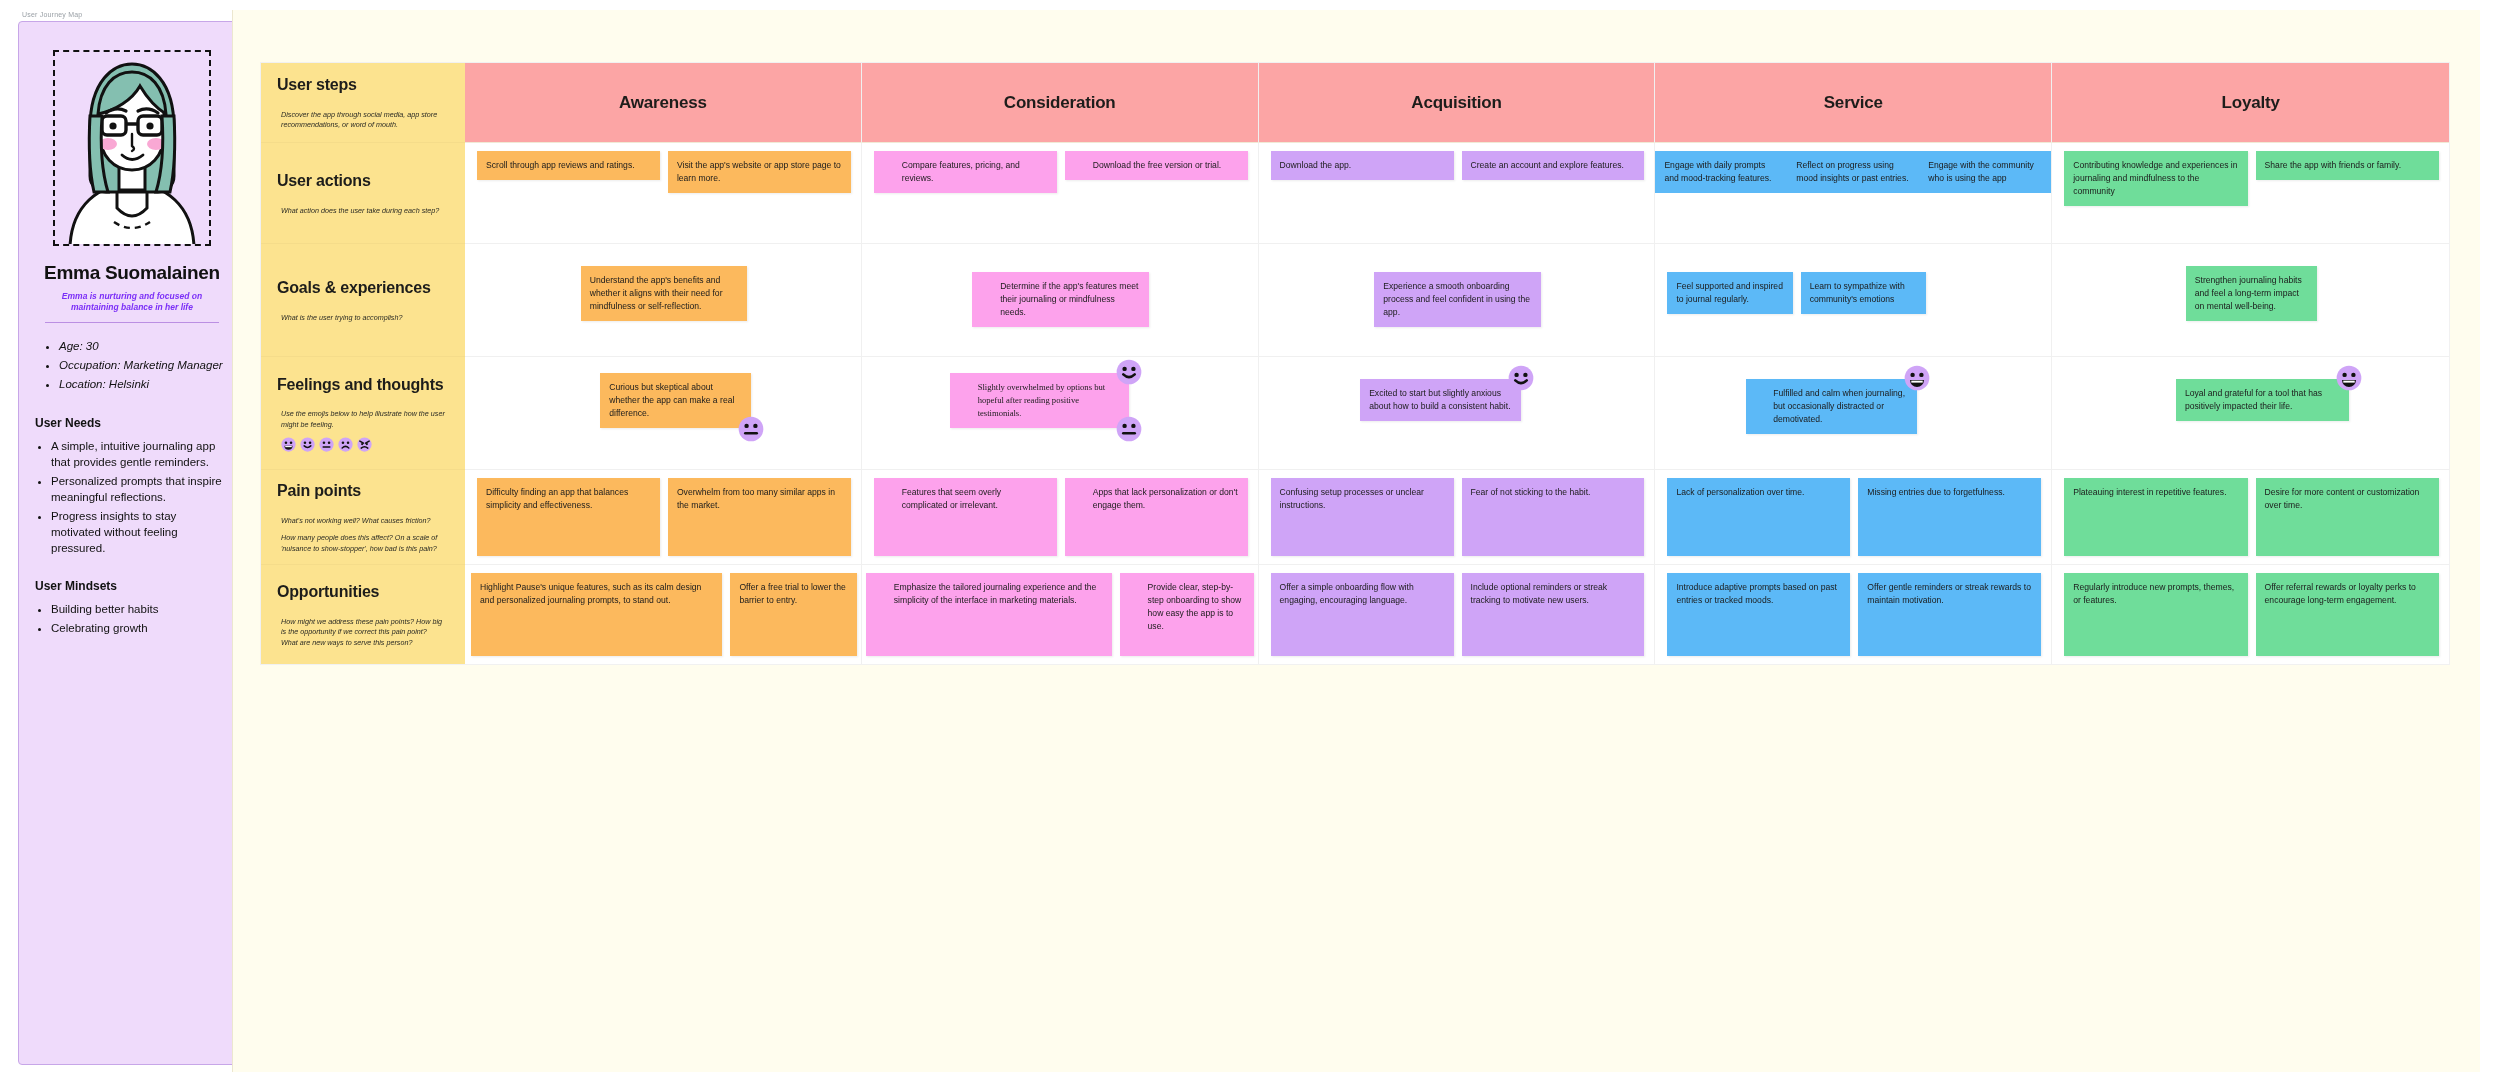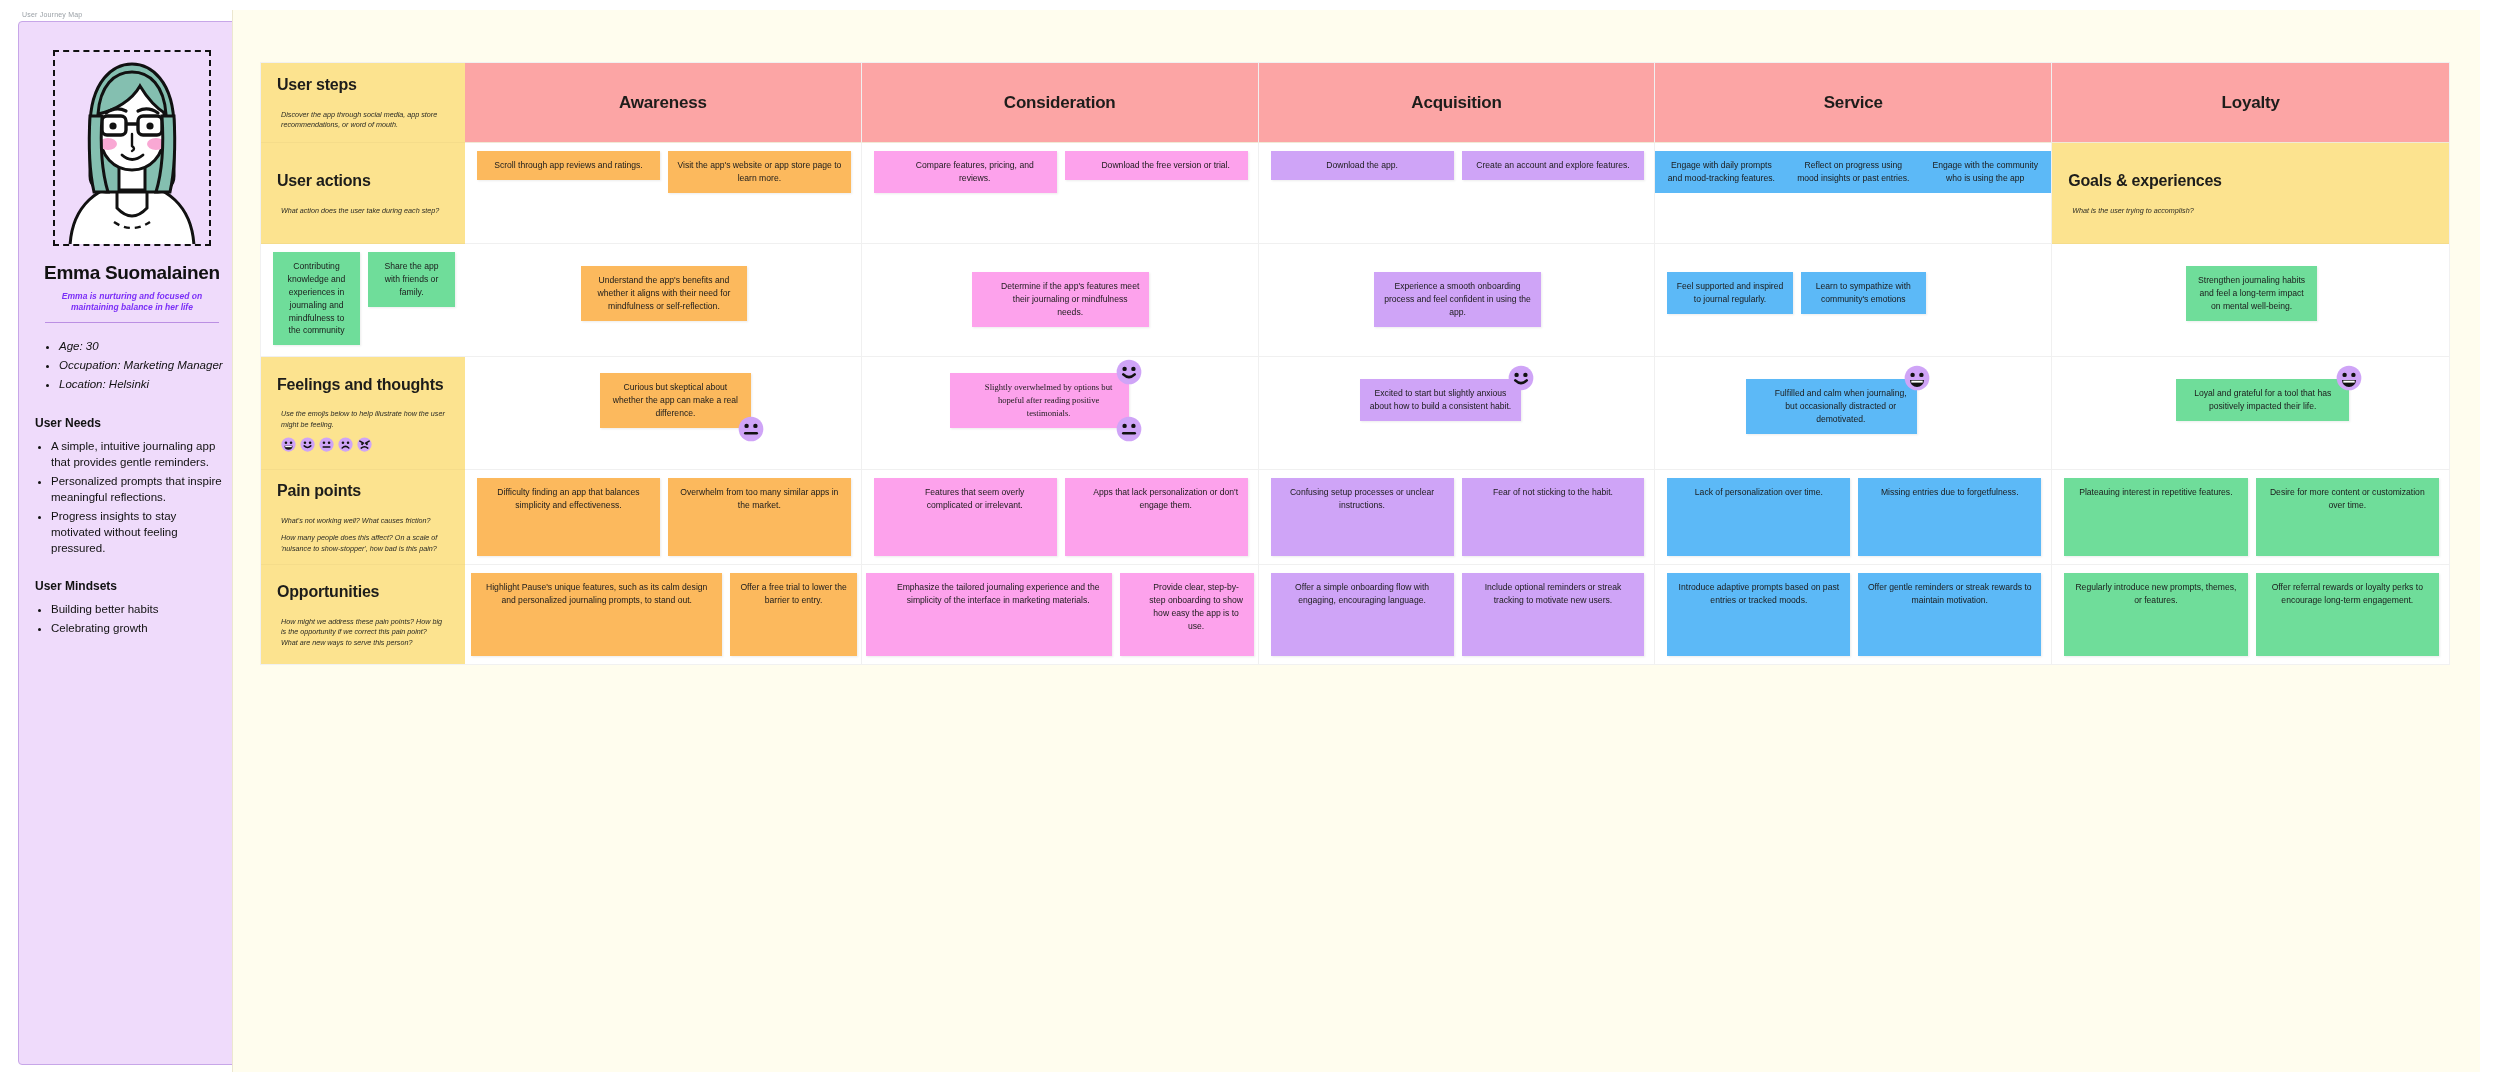--- a/index.html
+++ b/index.html
@@ -127,21 +127,20 @@
   }
   .stagehead span {
     font-size: 17px; font-weight: 700; color: #1d1d1b; letter-spacing: -.2px;
   }
 
   
   .notes {
     display: flex; align-items: flex-start; gap: 8px;
     padding: 8px 10px 8px 12px;
     height: 100%;
-    text-align: center;
   }
   .notes.merged { gap: 0; padding: 8px 0 8px 0; }
   .note {
     position: relative;
     font-size: 8.6px; line-height: 1.5; color: #1b1b1b;
     padding: 8px 9px;
     flex: 1 1 0;
     min-width: 0;
     box-shadow: 1px 1px 2px rgba(0,0,0,.08);
   }
@@ -286,30 +285,30 @@
           <div class="note c-purple">Create an account and explore features.</div>
         </div>
       </div>
       <div class="cell">
         <div class="notes merged">
           <div class="note c-blue flat">Engage with daily prompts and mood-tracking features.</div>
           <div class="note c-blue flat">Reflect on progress using mood insights or past entries.</div>
           <div class="note c-blue flat">Engage with the community who is using the app</div>
         </div>
       </div>
+      <div class="cell last-col">
+        <div class="notes">
+          <div class="note c-green">Contributing knowledge and experiences in journaling and mindfulness to the community</div>
+          <div class="note c-green">Share the app with friends or family.</div>
+        </div>
+      </div>
+
       <div class="cell rowlabel">
         <h2>Goals &amp; experiences</h2>
         <div class="hint">What is the user trying to accomplish?</div>
-      </div>
-
-      <div class="cell last-col">
-        <div class="notes">
-          <div class="note c-green">Contributing knowledge and experiences in journaling and mindfulness to the community</div>
-          <div class="note c-green">Share the app with friends or family.</div>
-        </div>
       </div>
       <div class="cell">
         <div class="notes">
           <div class="spacer"></div>
           <div class="note c-orange wide off-14">Understand the app's benefits and whether it aligns with their need for mindfulness or self-reflection.</div>
           <div class="spacer"></div>
         </div>
       </div>
       <div class="cell">
         <div class="notes">

